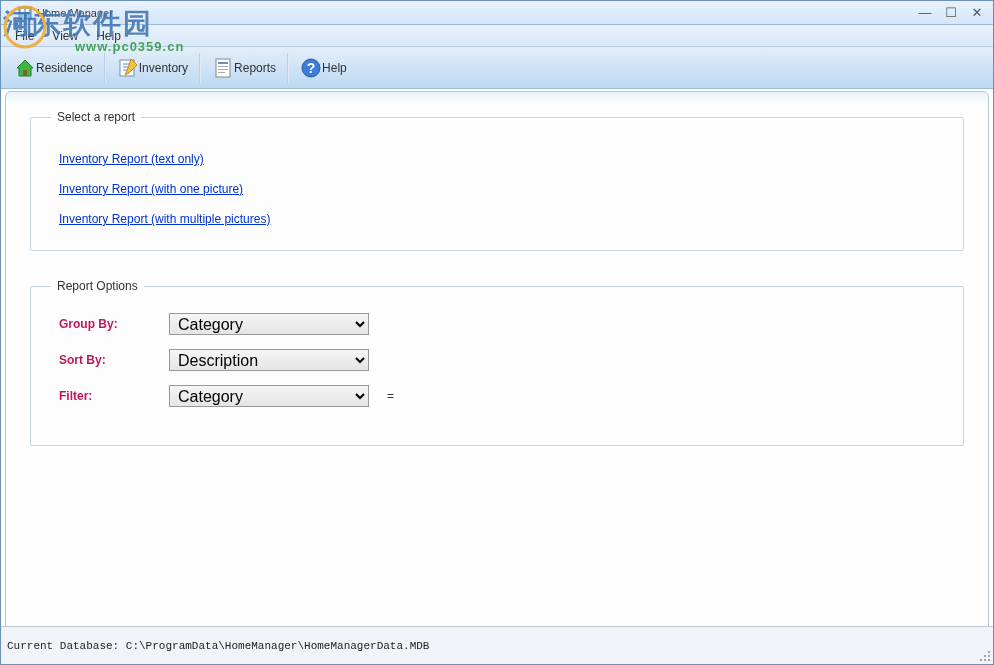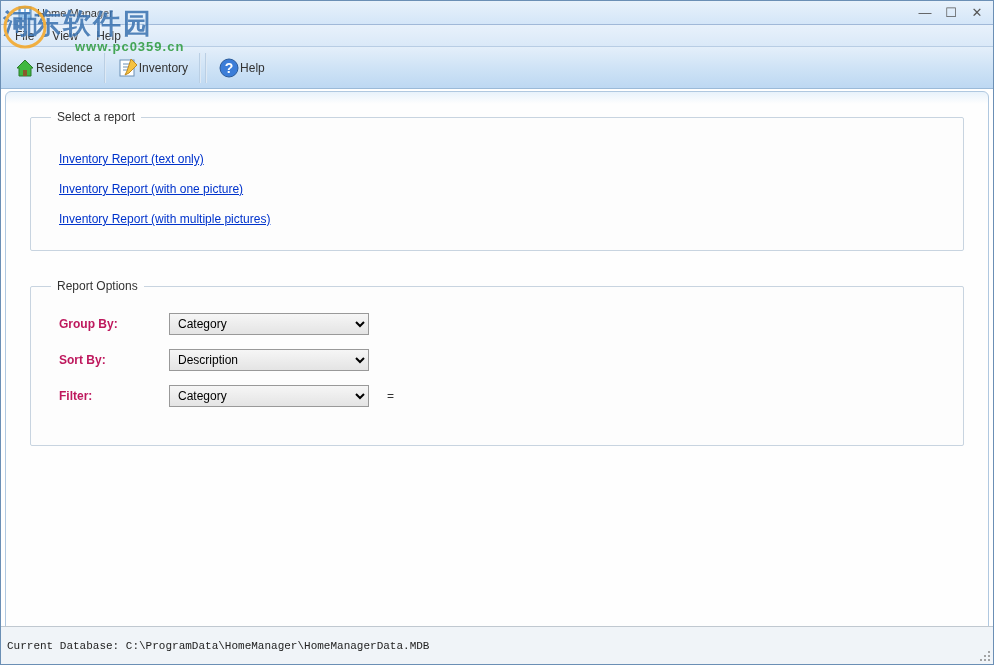--- a/index.html
+++ b/index.html
@@ -126,21 +126,21 @@
       width: 110px;
       font-weight: bold;
       color: #be185d;
     }
     .options-row select {
       width: 200px;
       height: 22px;
       background: linear-gradient(to bottom, #f6f6f6, #e4e4e4);
       border: 1px solid #999;
       font-family: inherit;
-      font-size: 12px;
+      font-size: 16px;
       padding: 0 4px;
     }
     .options-row .eq {
       margin: 0 18px;
       color: #333;
     }
     .options-row select.wide {
       width: 330px;
     }
     .statusbar {
@@ -239,20 +239,32 @@
     <span class="tool-icon">
       <svg width="22" height="22" viewBox="0 0 22 22">
           <rect x="3" y="3" width="14" height="16" fill="#fff" stroke="#6b8fb5"></rect>
           <path d="M6 7h8M6 10h8M6 13h5" stroke="#6b8fb5"></path>
           <path d="M14 2 L20 8 L12 16 L8 18 L10 14 Z" fill="#f5c242" stroke="#c08a20"></path>
         </svg>
     </span>
     <span>Inventory</span>
   </div>
   <div class="tool-sep"></div>
+  <div class="tool-btn">
+    <span class="tool-icon">
+      <svg width="22" height="22" viewBox="0 0 22 22">
+          <rect x="4" y="2" width="14" height="18" fill="#fff" stroke="#888"></rect>
+          <rect x="6" y="5" width="10" height="2" fill="#6b8fb5"></rect>
+          <rect x="6" y="9" width="10" height="1" fill="#aaa"></rect>
+          <rect x="6" y="12" width="10" height="1" fill="#aaa"></rect>
+          <rect x="6" y="15" width="7" height="1" fill="#aaa"></rect>
+        </svg>
+    </span>
+    <span>Reports</span>
+  </div>
   <div class="tool-sep"></div>
   <div class="tool-btn">
     <span class="tool-icon">
       <svg width="22" height="22" viewBox="0 0 22 22">
           <circle cx="11" cy="11" r="9" fill="#3b7dd8" stroke="#2a5a9a"></circle>
           <text x="11" y="16" text-anchor="middle" font-size="14" font-weight="bold" fill="#fff">?</text>
         </svg>
     </span>
     <span>Help</span>
   </div>

